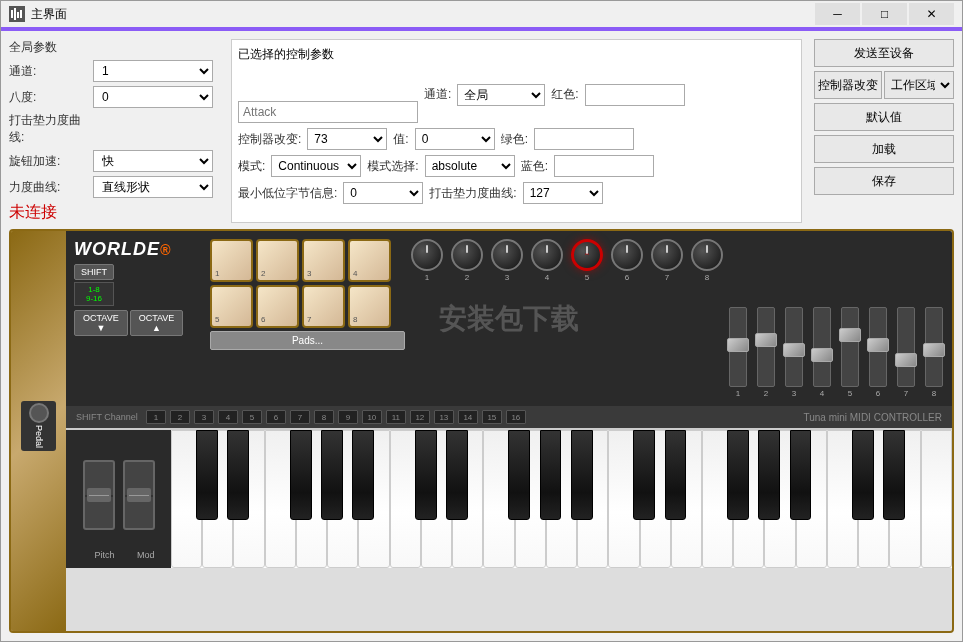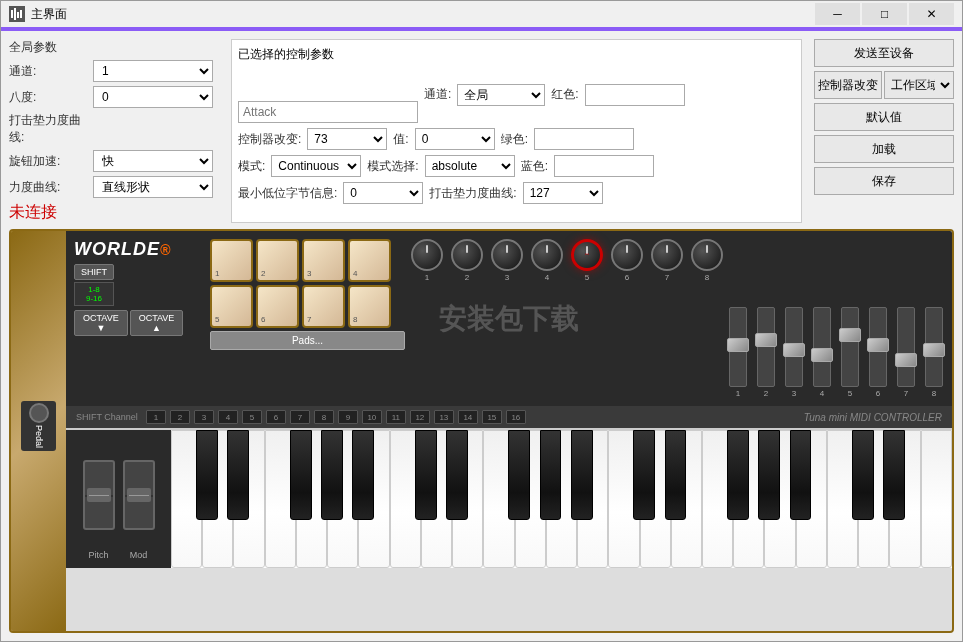--- a/index.html
+++ b/index.html
@@ -496,21 +496,20 @@
       display: flex;
       align-items: center;
       justify-content: center;
       border-radius: 1px;
     }
     
     .tuna-label {
       margin-left: auto;
       color: #888;
       font-size: 10px;
-      font-style: italic;
     }
     
     .piano-keys-area {
       height: 140px;
       background: #fff;
       position: relative;
       display: flex;
       border-top: 2px solid #ccc;
     }
     
@@ -568,21 +567,21 @@
     
     .pitch-mod-wheels {
       display: flex;
       gap: 8px;
       align-items: flex-end;
     }
     
     .wheel-container {
       display: flex;
       flex-direction: column;
-      align-items: center;
+      align-items: flex-end;
       gap: 20px;
     }
     
     .wheel {
       width: 32px;
       height: 70px;
       background: #444;
       border: 2px solid #666;
       border-radius: 3px;
       position: relative;

